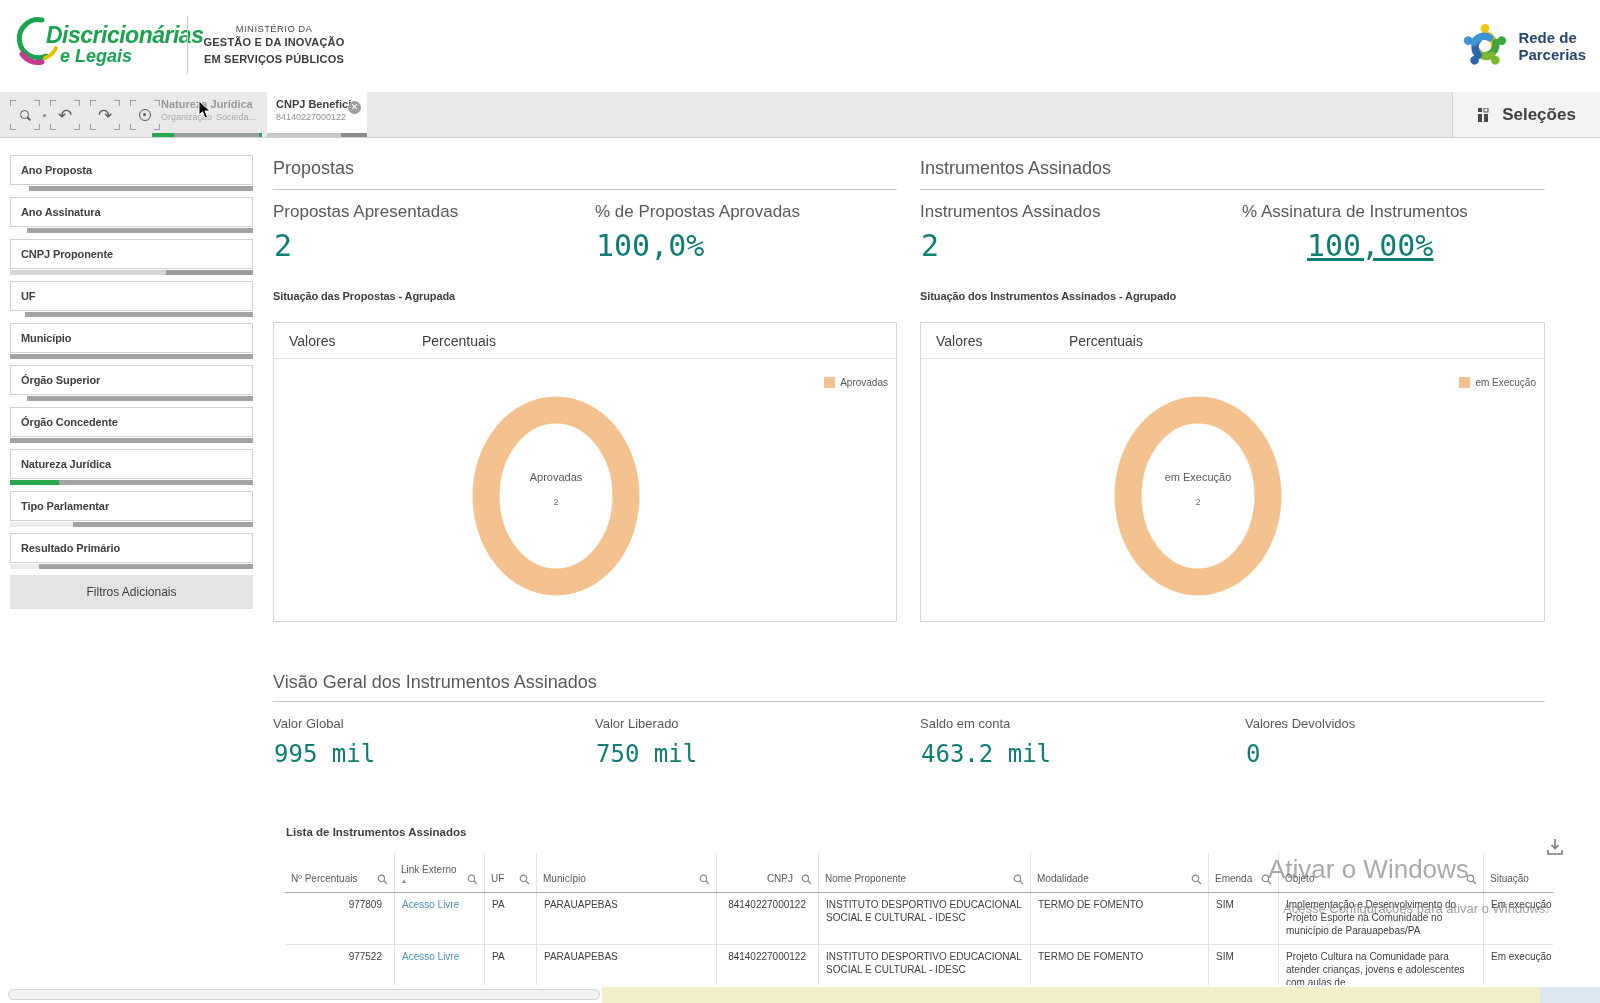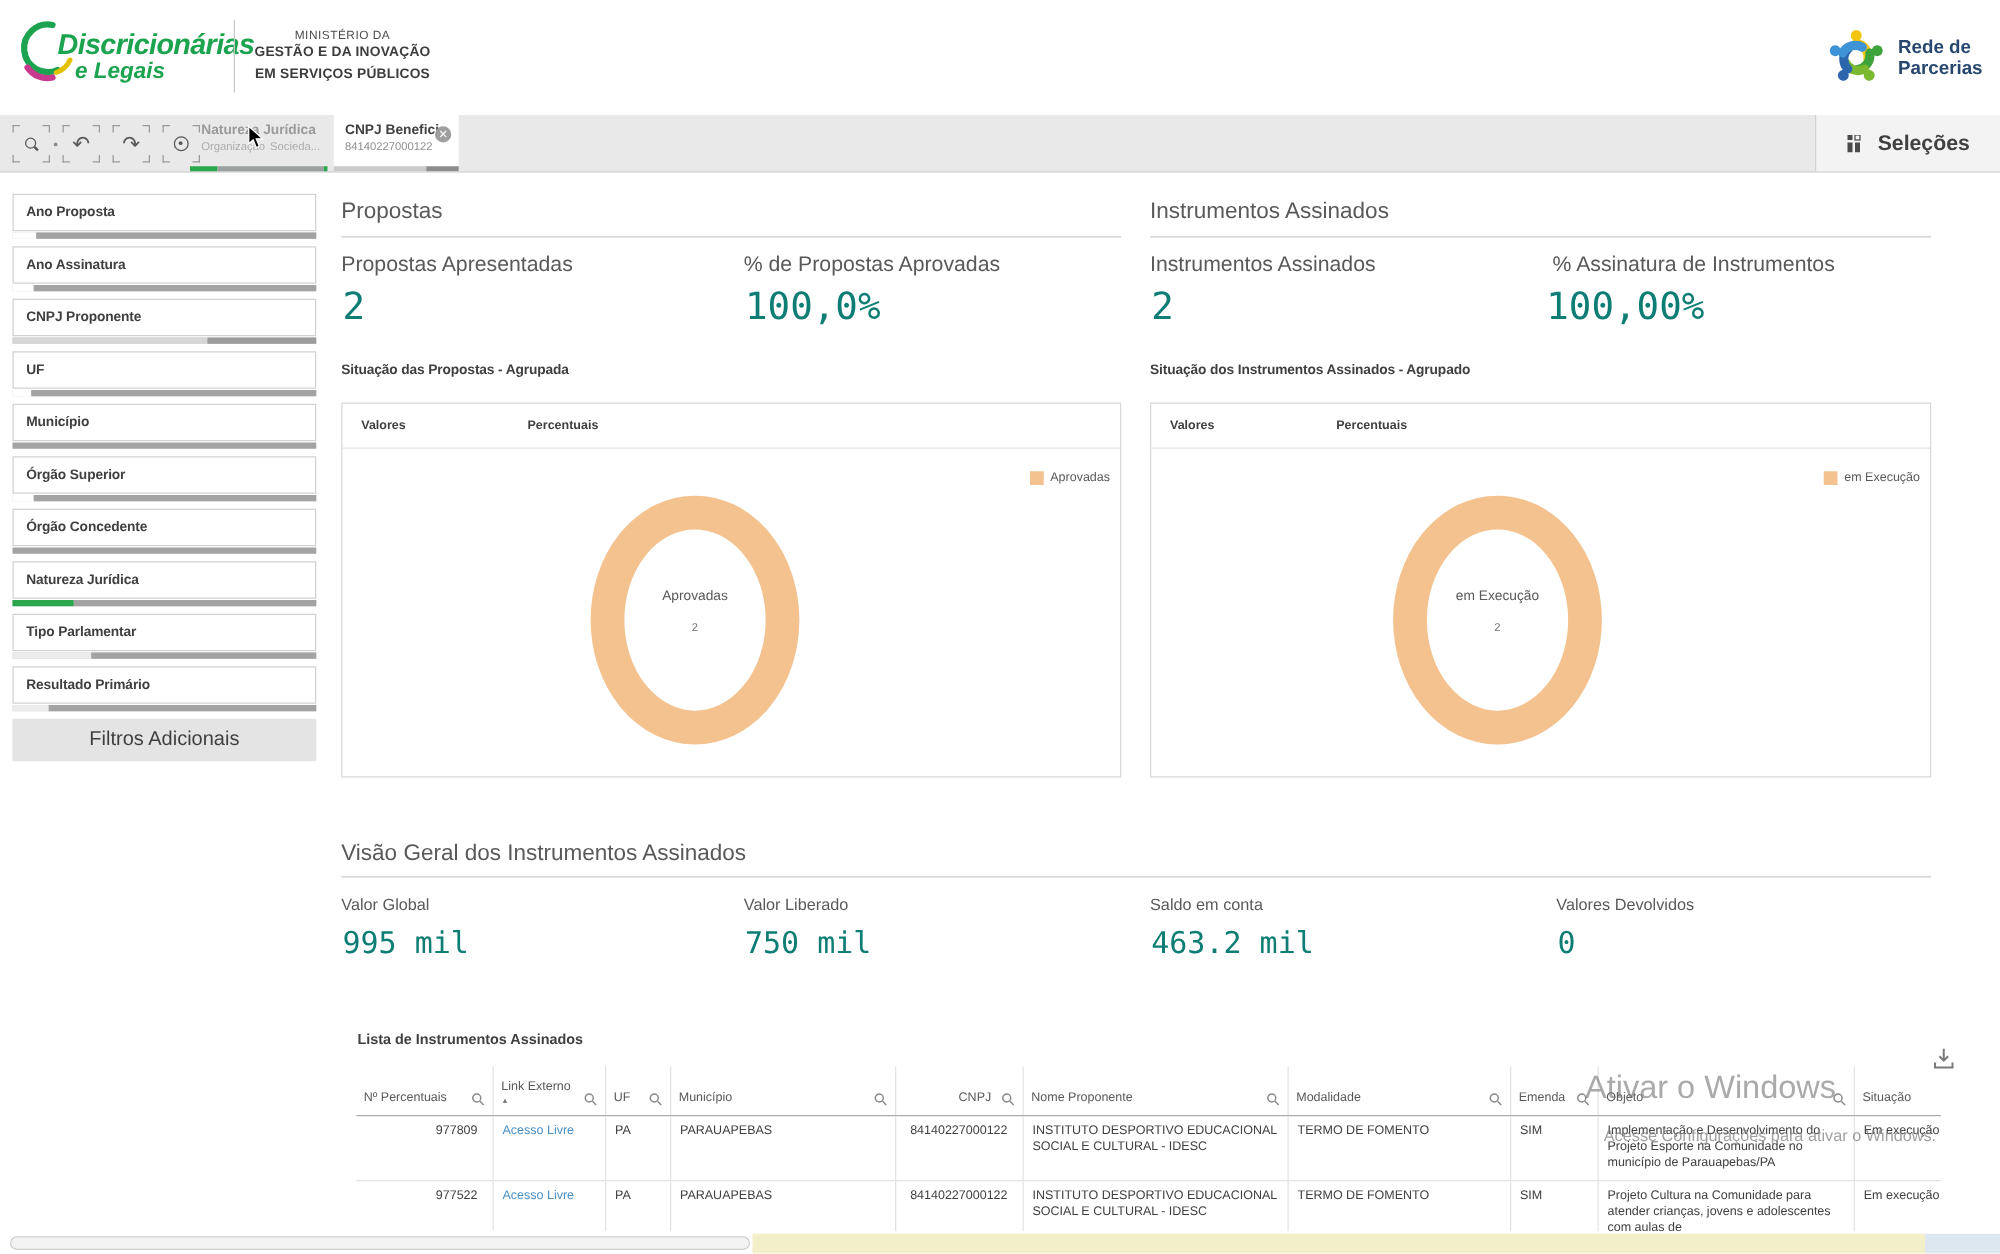--- a/index.html
+++ b/index.html
@@ -50,33 +50,33 @@
 
   
   .cursor { position:absolute; left:198px; top:100px; z-index:50; pointer-events:none; }
 
   
   .sidebar { position:absolute; left:10px; top:155px; width:243px; }
   .fitem { margin-bottom:6px; cursor:pointer; }
   .fbox { height:30px; background:#fff; border:1px solid #d2d2d2; display:flex; align-items:center; padding-left:10px; }
   .fbox span { font-size:11px; font-weight:bold; color:#3f3f3f; letter-spacing:-0.1px; }
   .fbar { height:5px; margin-top:1px; display:flex; background:#cfcfcf; }
-  .more-filters { margin-top:3px; height:34px; background:#e4e4e4; text-align:center; line-height:34px; font-size:16px; color:#3f3f3f; cursor:pointer; }
+  .more-filters { margin-top:3px; height:34px; background:#e4e4e4; text-align:center; line-height:34px; font-size:12px; color:#3f3f3f; cursor:pointer; }
 
   
   .sec-title { position:absolute; font-size:18px; color:#595959; }
   .sec-line { position:absolute; height:1px; background:#cccccc; }
   .kpi-label { position:absolute; font-size:17px; color:#595959; white-space:nowrap; }
   .kpi-value { position:absolute; font-family:"DejaVu Sans Mono", monospace; font-size:30px; color:#0e7d74; }
   .sub-title { position:absolute; font-size:11px; font-weight:bold; color:#3f3f3f; letter-spacing:-0.1px; }
 
   
   .card { position:absolute; top:322px; height:300px; background:#fff; border:1px solid #d9d9d9; }
   .card-tabs { position:relative; height:36px; border-bottom:1px solid #e2e2e2; }
-  .tab { position:absolute; top:0; line-height:36px; font-size:10px; font-weight:bold; color:#3f3f3f; cursor:pointer; }
+  .tab { position:absolute; top:0; line-height:36px; font-size:14px; font-weight:normal; color:#3f3f3f; cursor:pointer; }
   .chart-area { position:relative; height:262px; overflow:hidden; }
   .legend { position:absolute; top:18px; right:8px; display:flex; align-items:center; gap:5px; cursor:pointer; }
   .legend .sw { width:11px; height:11px; }
   .legend .lg-lbl { font-size:10px; color:#595959; white-space:nowrap; }
   .donut-center { position:absolute; width:184px; text-align:center; pointer-events:none; }
   .dc-label { font-size:11px; color:#595959; }
   .dc-value { font-size:9px; color:#737373; margin-top:14px; }
 
   
   .vg-label { position:absolute; font-size:13px; color:#595959; white-space:nowrap; }
@@ -321,21 +321,21 @@
   <div class="kpi-value" style="left:274px; top:228px;">2</div>
   <div class="kpi-label" style="left:595px; top:202px;">% de Propostas Aprovadas</div>
   <div class="kpi-value" style="left:596px; top:228px;">100,0%</div>
   <div class="sub-title" style="left:273px; top:290px;">Situação das Propostas - Agrupada</div>
 
   <div class="sec-title" style="left:920px; top:158px;">Instrumentos Assinados</div>
   <div class="sec-line" style="left:920px; top:189px; width:625px;"></div>
   <div class="kpi-label" style="left:920px; top:202px;">Instrumentos Assinados</div>
   <div class="kpi-value" style="left:921px; top:228px;">2</div>
   <div class="kpi-label" style="left:1242px; top:202px;">% Assinatura de Instrumentos</div>
-  <div class="kpi-value" style="left:1237px; top:228px;">100,00%</div>
+  <div class="kpi-value" style="left:1307px; top:228px;text-decoration:underline;">100,00%</div>
   <div class="sub-title" style="left:920px; top:290px;">Situação dos Instrumentos Assinados - Agrupado</div>
 
   <div class="card" style="left:273px; width:624px;">
     <div class="card-tabs">
       <span class="tab" style="left:15px;">Valores</span>
       <span class="tab" style="left:148px;">Percentuais</span>
     </div>
     <div class="chart-area">
       <div class="legend">
         <span class="sw" style="background: rgb(244, 194, 143);"></span>

